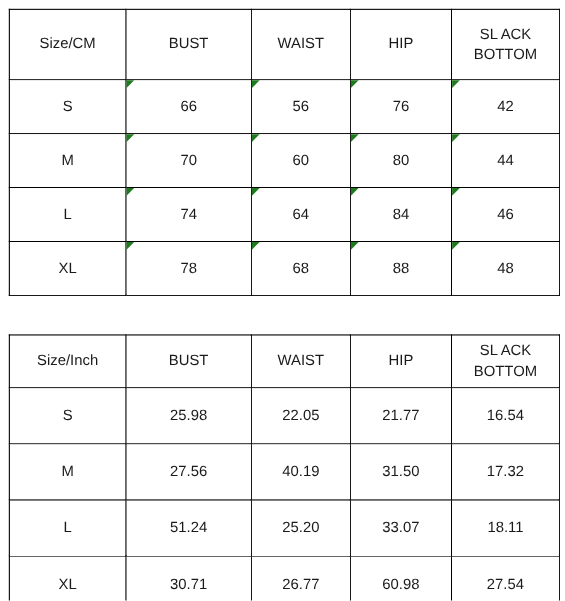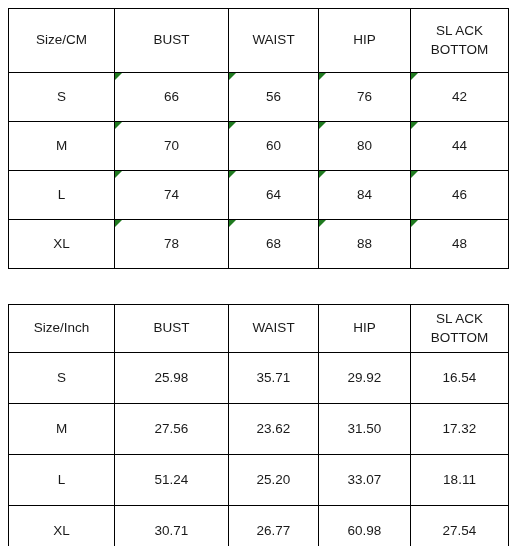--- a/index.html
+++ b/index.html
@@ -160,28 +160,28 @@
         <th>
           <span class="slack-head">SL ACK</span>
           <span class="slack-head">BOTTOM</span>
         </th>
       </tr>
     </thead>
     <tbody>
       <tr class="data-row">
         <td>S</td>
         <td>25.98</td>
-        <td>35.71</td>
-        <td>29.92</td>
+        <td>22.05</td>
+        <td>21.77</td>
         <td>16.54</td>
       </tr>
       <tr class="data-row">
         <td>M</td>
         <td>27.56</td>
-        <td>23.62</td>
+        <td>40.19</td>
         <td>31.50</td>
         <td>17.32</td>
       </tr>
       <tr class="data-row">
         <td>L</td>
         <td>51.24</td>
         <td>25.20</td>
         <td>33.07</td>
         <td>18.11</td>
       </tr>

